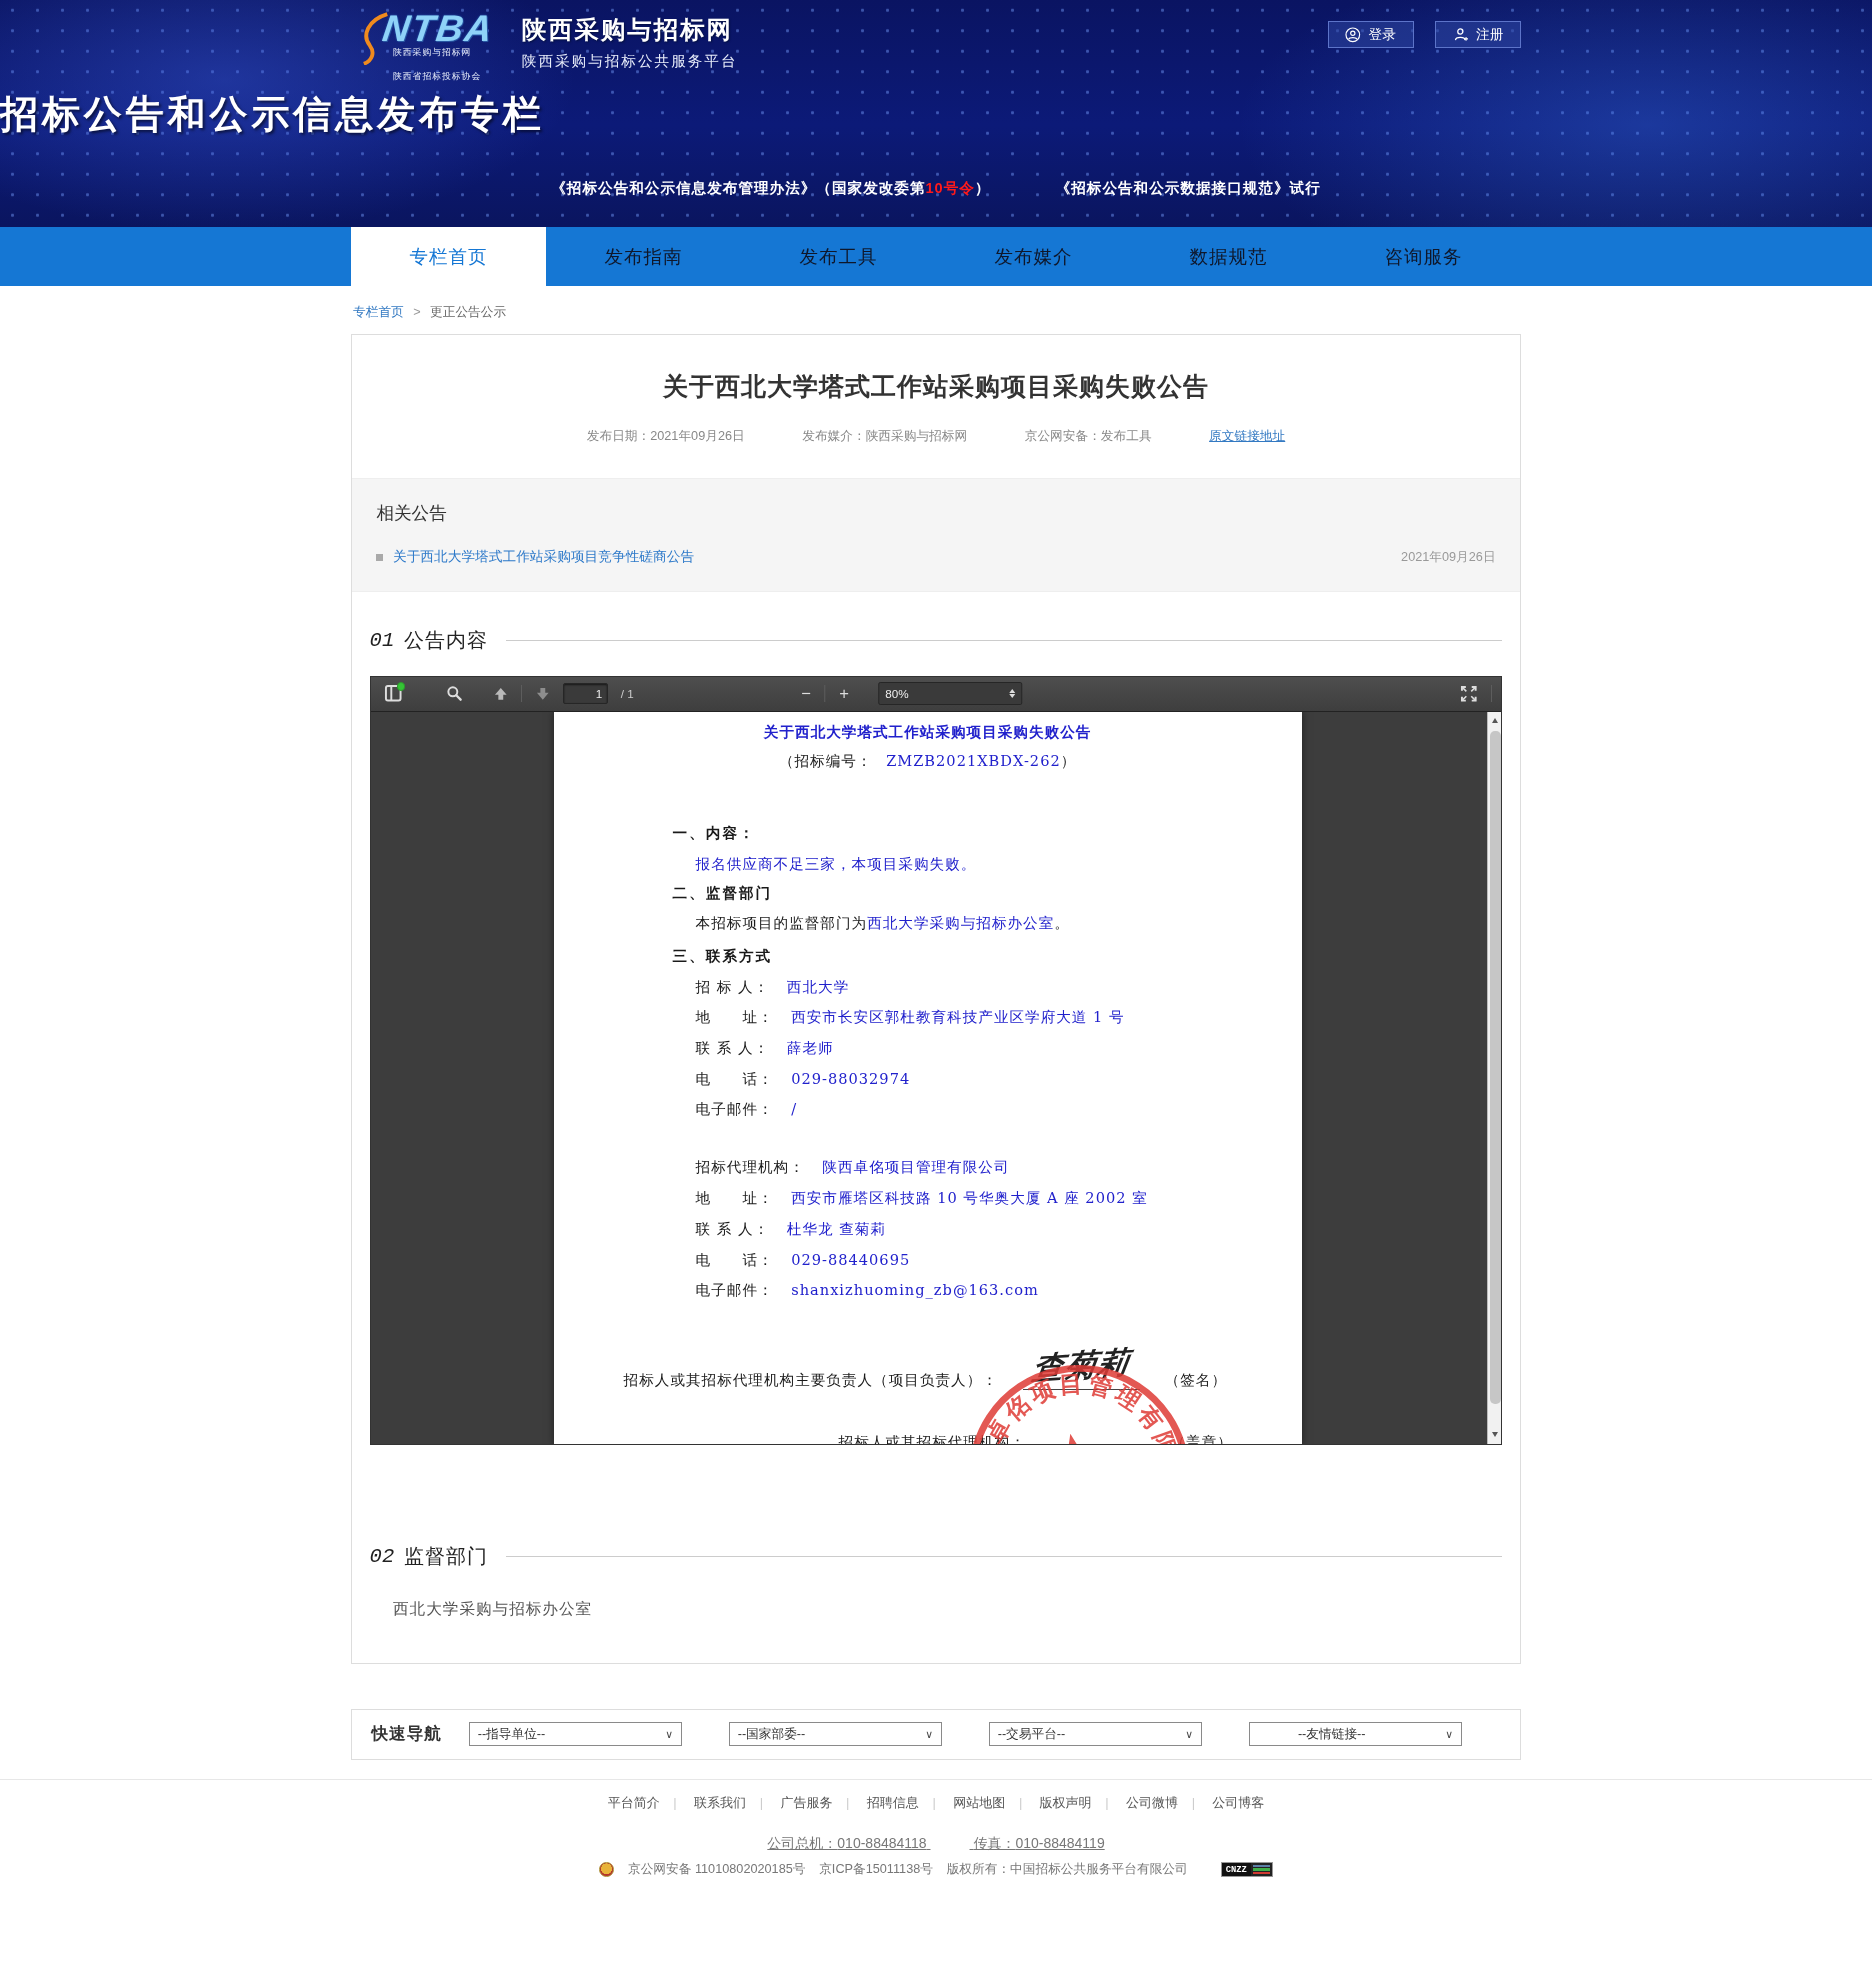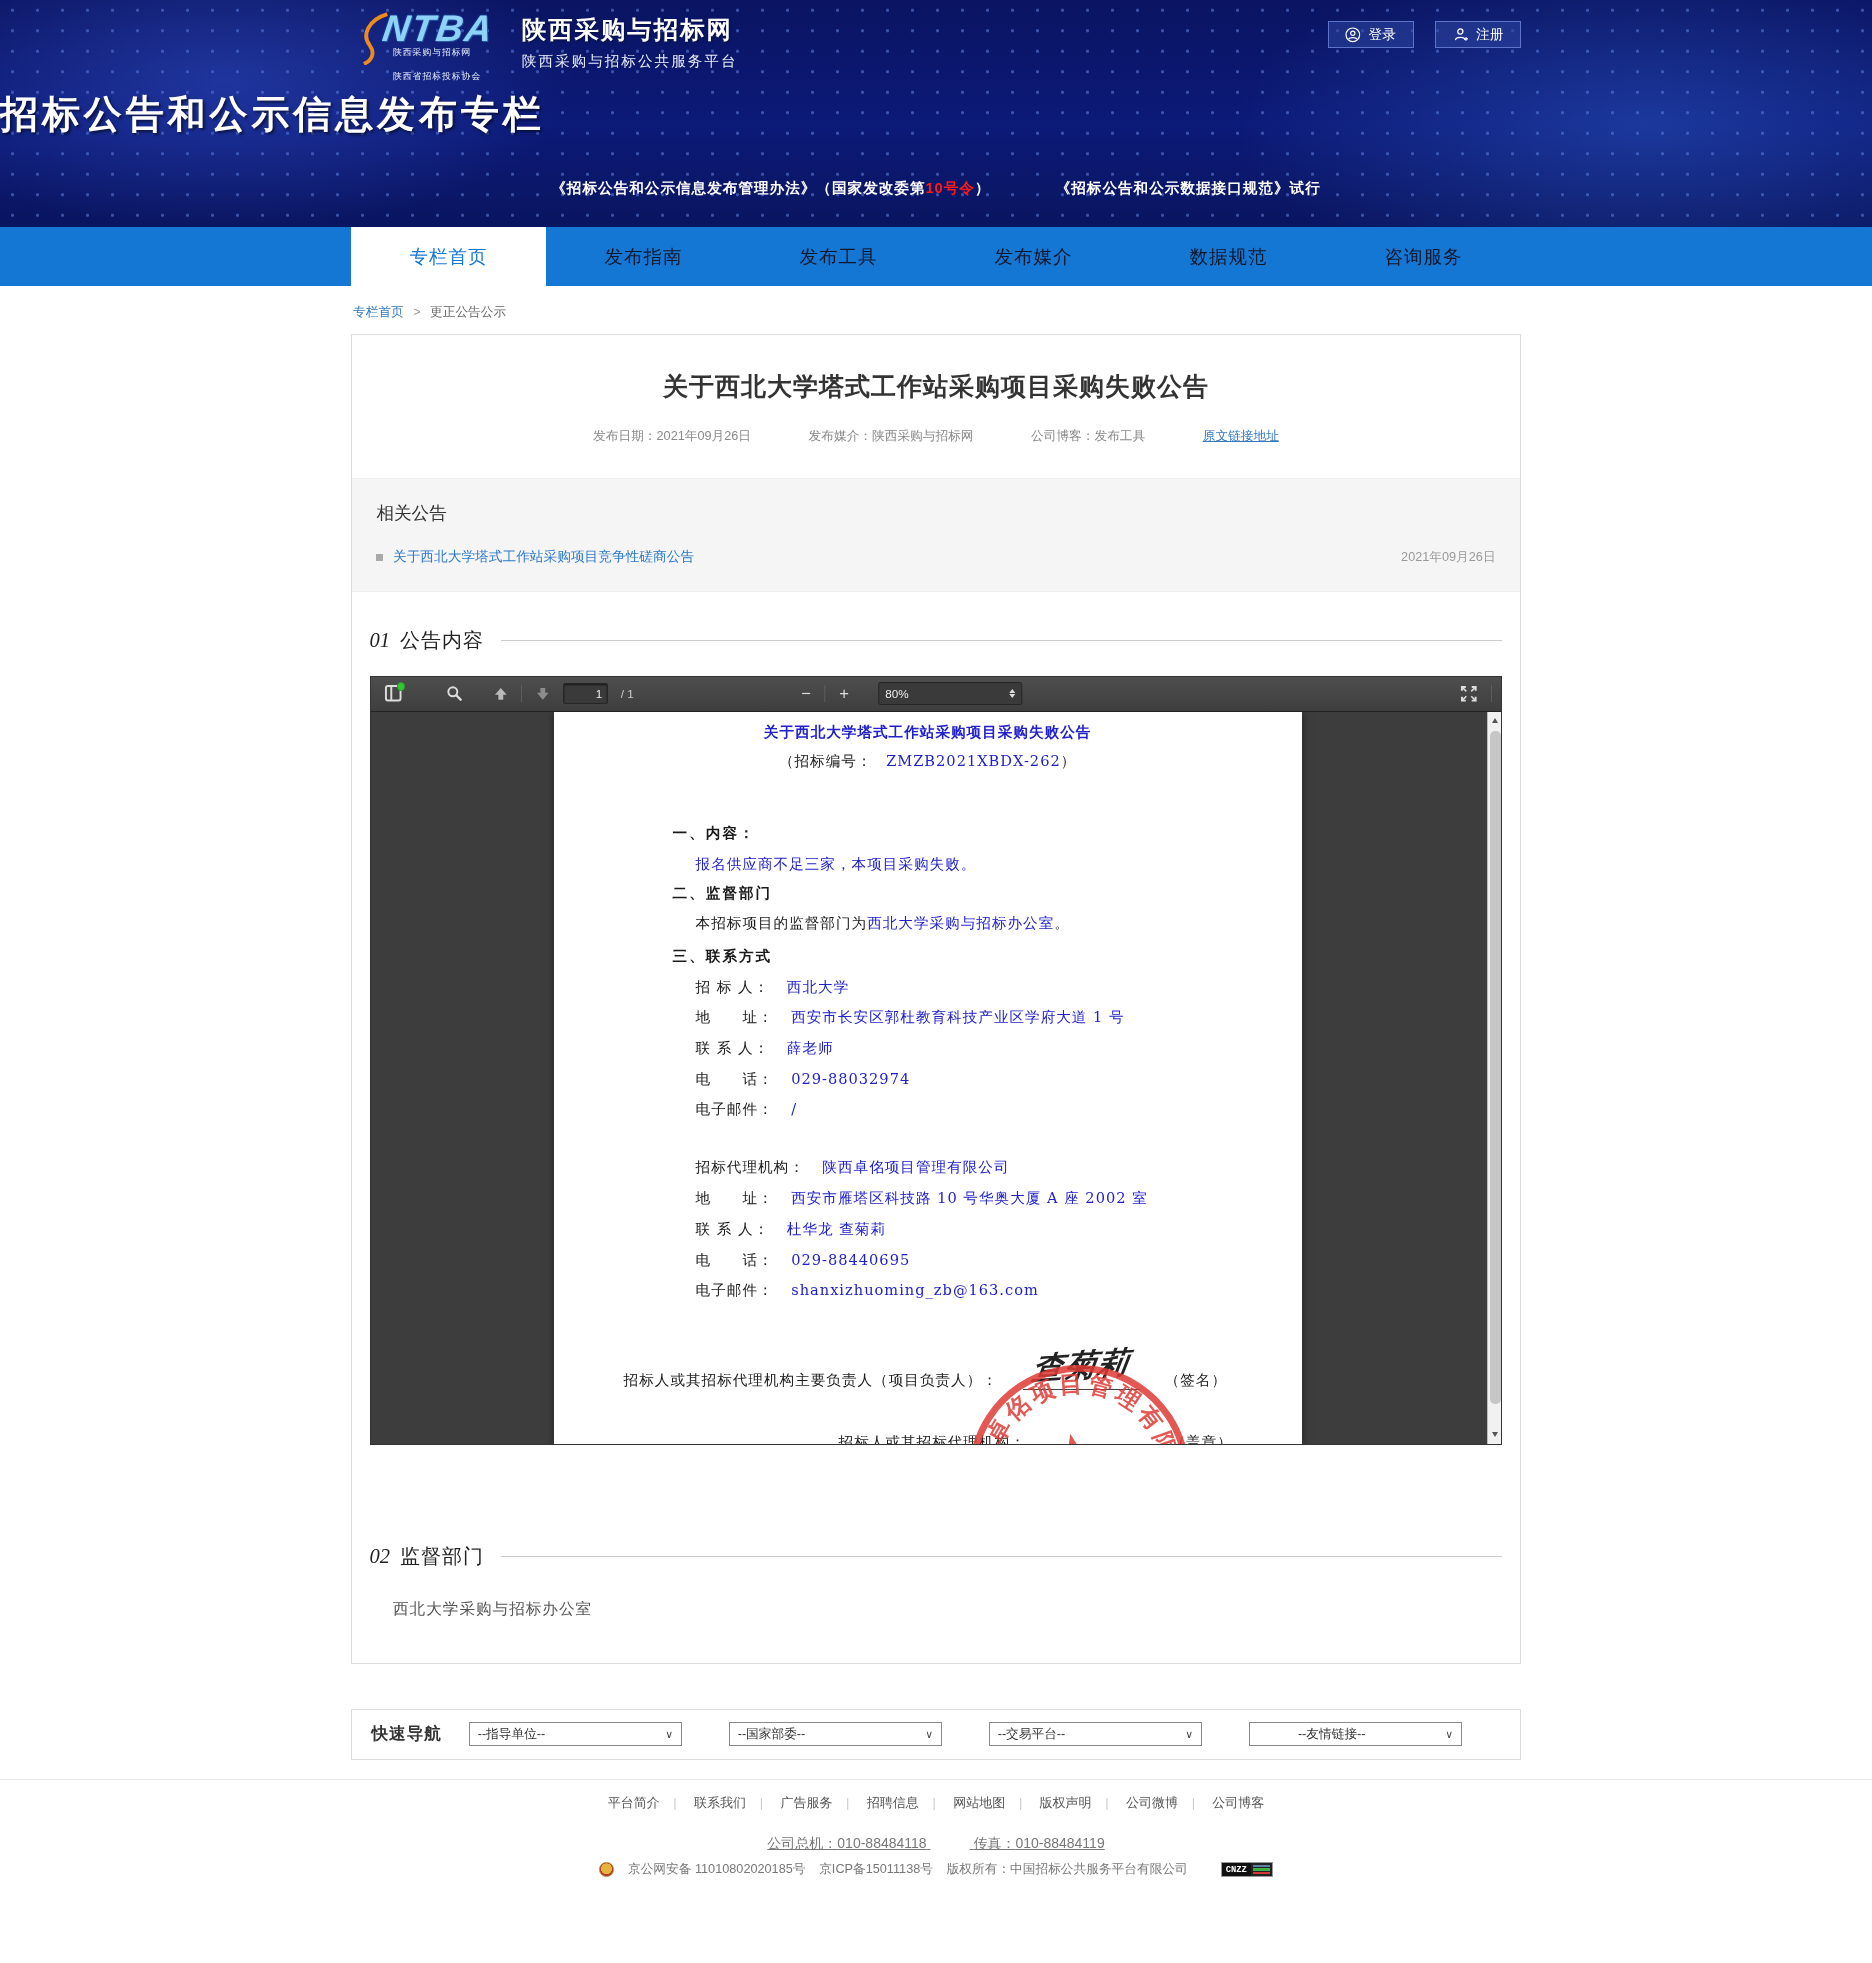--- a/index.html
+++ b/index.html
@@ -58,21 +58,21 @@
   .origin-link{ color:#3379c2; text-decoration:underline; cursor:pointer; }
 
   .related-block{ background:#f5f5f5; border-top:1px solid #eee; border-bottom:1px solid #eee; padding:21.5px 24.4px 25px; }
   .related-title{ font-size:17.6px; color:#333; }
   .related-item{ margin-top:23.4px; display:flex; align-items:center; font-size:13.7px; }
   .bullet-square{ width:6.8px; height:6.8px; background:#a9a9a9; margin-right:9.8px; }
   .related-link{ color:#2d79c9; cursor:pointer; }
   .related-date{ margin-left:auto; color:#999; font-size:12.7px; }
 
   .section-header{ display:flex; align-items:center; margin:35px 17.6px 0 17.6px; }
-  .section-num{ font-style:italic; font-size:20.5px; color:#222; font-family:Liberation Serif, serif; }
+  .section-num{ font-style:italic; font-size:20.5px; color:#222; font-family:Liberation Mono, monospace; }
   .section-title{ font-size:20px; color:#222; margin-left:9.8px; letter-spacing:1px; }
   .section-line{ flex:1; height:1px; background:#ccc; margin-left:17.6px; }
   .s2-content{ margin:29px 0 0 41px; font-size:15.6px; color:#555; letter-spacing:1px; }
 
   
   .pdf-viewer{ margin:21.5px 17.6px 0 17.6px; border:1px solid #333; }
   .pdf-toolbar{ height:35px; background:linear-gradient(#4e4e4e,#3e3e3e); border-bottom:1px solid #222;
     display:flex; align-items:center; padding:0 9.8px; gap:7.8px; position:relative; }
   .tb-icon{ width:25px; height:25px; display:flex; align-items:center; justify-content:center; cursor:pointer; position:relative; border-radius:2px; }
   .green-dot{ position:absolute; top:1px; right:0px; width:8.8px; height:8.8px; border-radius:50%; background:#35c435; border:1px solid #2c9a2c; }
@@ -215,21 +215,21 @@
       <span class="bc-cur">更正公告公示</span>
     </div>
 
     <div class="article-card">
 
       <div class="article-head">
         <div class="article-title">关于西北大学塔式工作站采购项目采购失败公告</div>
         <div class="article-meta">
           <span class="meta-item"><span>发布日期：</span><span>2021年09月26日</span></span>
           <span class="meta-item"><span>发布媒介：</span><span>陕西采购与招标网</span></span>
-          <span class="meta-item"><span>公司博客：</span><span>发布工具</span></span>
+          <span class="meta-item"><span>京公网安备：</span><span>发布工具</span></span>
           <span class="meta-item origin-link">原文链接地址</span>
         </div>
       </div>
 
       <div class="related-block">
         <div class="related-title">相关公告</div>
         <div class="related-item">
           <span class="bullet-square"></span>
           <span class="related-link">关于西北大学塔式工作站采购项目竞争性磋商公告</span>
           <span class="related-date">2021年09月26日</span>

